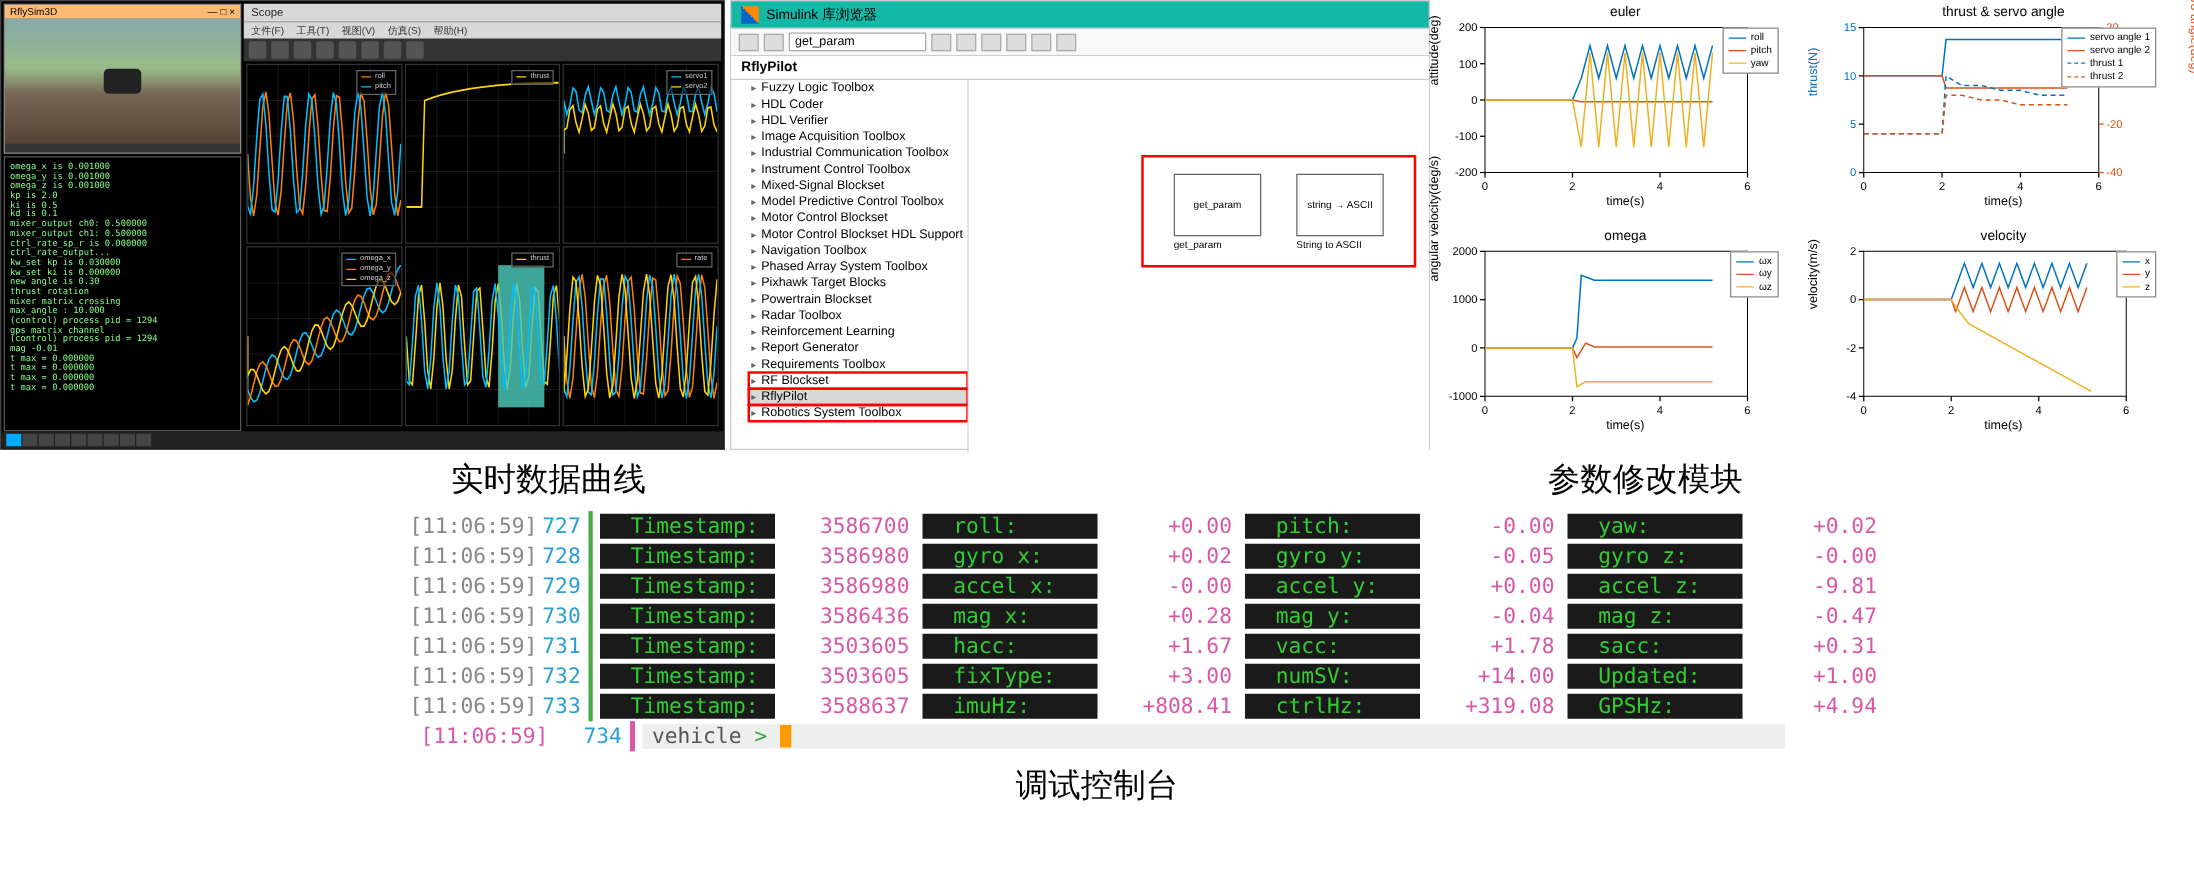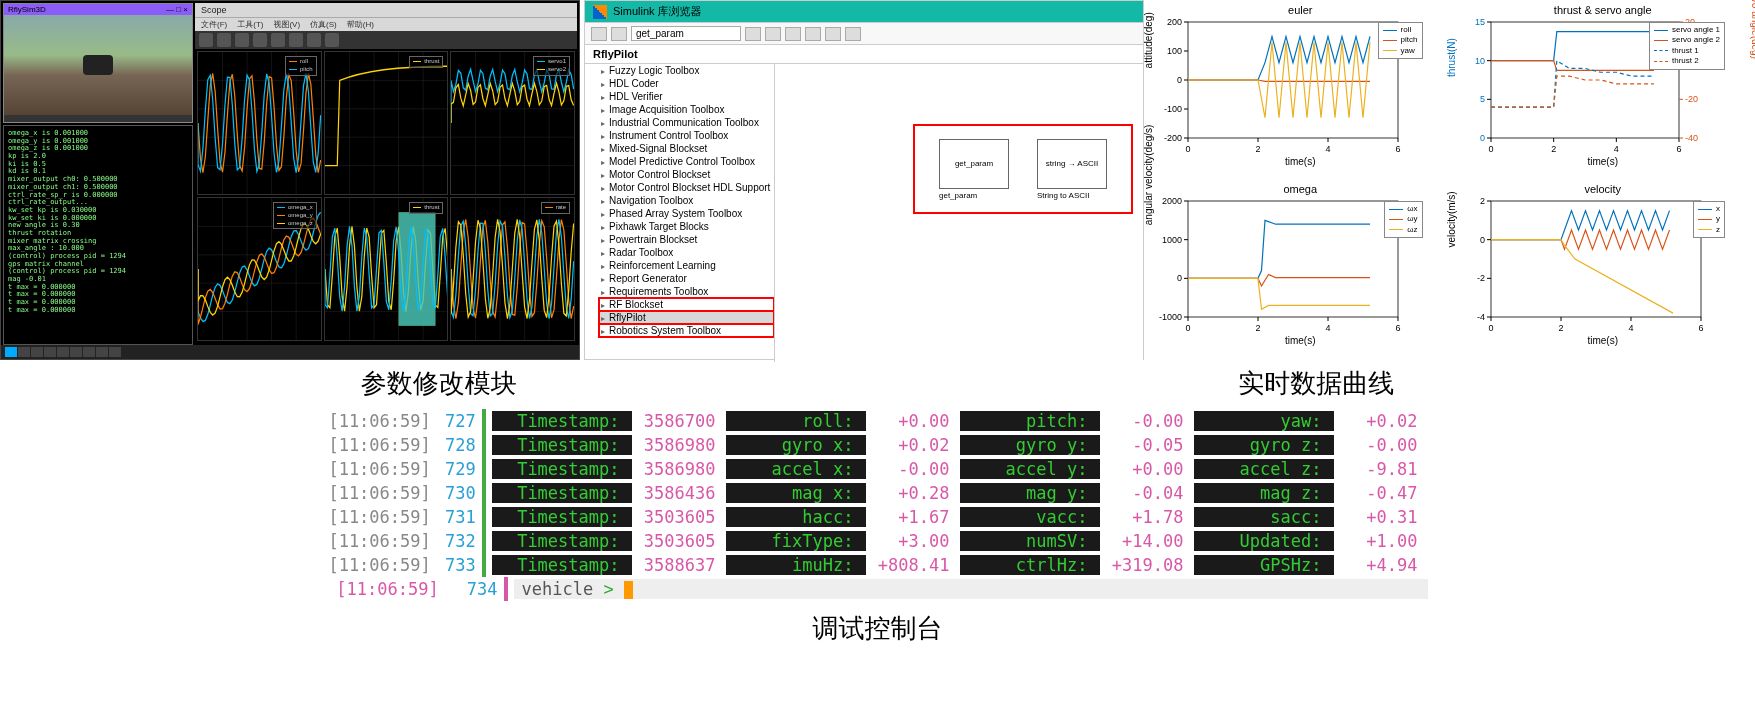--- a/index.html
+++ b/index.html
@@ -5,21 +5,21 @@
   * { box-sizing: border-box; margin: 0; padding: 0; }
   body { font-family: "Microsoft YaHei", Arial, sans-serif; background: #fff; width: 1755px; height: 710px; position: relative; overflow: hidden; }
 
   .top-row { display: flex; height: 360px; gap: 4px; }
   .panel1 { width: 580px; background: #000; position: relative; border: 1px solid #444; }
   .panel2 { width: 560px; background: #fff; position: relative; border: 1px solid #ccc; }
   .panel3 { flex: 1; background: #fff; display: flex; flex-direction: column; }
 
   
   .rflywin { position: absolute; left: 2px; top: 2px; width: 190px; height: 120px; background: #333; border: 1px solid #888; }
-  .rflywin .titlebar { background: #8b5cf6; color: #000; font-size: 8px; padding: 1px 4px; display: flex; justify-content: space-between; }
+  .rflywin .titlebar { background: #fdba74; color: #000; font-size: 8px; padding: 1px 4px; display: flex; justify-content: space-between; }
   .rflywin .landscape { width: 100%; height: 100px; background: linear-gradient(to bottom, #8aa 0%, #9b8 40%, #765 60%, #543 100%); position: relative; }
   .rflywin .landscape::after { content:""; position:absolute; left:50%; top:50%; width:30px; height:20px; background:#222; border-radius:4px; transform:translate(-50%,-50%); }
 
   .terminal { position: absolute; left: 2px; top: 124px; width: 190px; height: 220px; background: #000; color: #8f8; font-family: monospace; font-size: 7px; padding: 4px; overflow: hidden; line-height: 1.1; border: 1px solid #555; }
 
   .scope { position: absolute; left: 194px; top: 2px; right: 2px; bottom: 14px; background: #000; }
   .scope-title { background: #d8d8d8; color: #222; font-size: 9px; padding: 2px 6px; }
   .scope-menu { background: #d8d8d8; color: #333; font-size: 8px; padding: 1px 6px; display: flex; gap: 10px; border-top:1px solid #aaa; }
   .scope-tb { background: #333; padding: 2px 4px; display: flex; gap: 4px; }
   .scope-tb span { width: 14px; height: 14px; background: #555; border-radius: 2px; display:inline-block; }
@@ -70,22 +70,22 @@
   .labels { display:flex; justify-content:space-around; margin-top:6px; }
   .labels span { font-size:26px; }
 
   
   .console { margin:8px auto 0; width:1100px; font-family:"Consolas",monospace; font-size:17px; }
   .crow { display:flex; align-items:center; height:24px; }
   .crow .ts { color:#888; width:120px; text-align:center; }
   .crow .ln { color:#2a9fd6; width:46px; text-align:right; margin-left:4px; }
   .crow .bar { width:4px; align-self:stretch; background:#4a4; margin:0 6px; border-left:3px solid #4a4; }
   .crow .cells { display:flex; flex:1; }
-  .cell-k { background:#1a1a1a; color:#3c3; padding:0 12px; width:140px; text-align:right; }
-  .cell-v { color:#d858a8; padding:0 10px; width:94px; text-align:right; }
+  .cell-k { background:#1a1a1a; color:#3c3; padding:0 25px; width:140px; text-align:left; }
+  .cell-v { color:#d858a8; padding:0 10px; width:118px; text-align:right; }
   .crow.prompt .bar { background:#d858a8; border-left-color:#d858a8; }
   .crow.prompt .pbody { background:#eee; flex:1; padding:0 8px; color:#555; position:relative; }
   .crow.prompt .cursor { display:inline-block; width:9px; height:18px; background:#f90; vertical-align:middle; }
   .crow.prompt .ts { color:#d858a8; }
 
   .bottom-label { text-align:center; font-size:26px; margin-top:10px; }
 </style>
 </head>
 <body>
 
@@ -497,22 +497,22 @@
             <div><span class="ll " style="border-color:#0072bd"></span>x</div>
             <div><span class="ll " style="border-color:#d85218"></span>y</div>
             <div><span class="ll " style="border-color:#edb120"></span>z</div>
           </div>
   </div>
       </div>
   </div>
 </div>
 
 <div class="labels">
+  <span>实时数据曲线</span>
   <span>参数修改模块</span>
-  <span>实时数据曲线</span>
 </div>
 
 <div class="console" id="console">
     <div class="crow">
     <span class="ts">[11:06:59]</span>
     <span class="ln">727</span>
     <span class="bar"></span>
     <span class="cells">
         <span class="cell-k">Timestamp:</span>
         <span class="cell-v">3586700</span>

